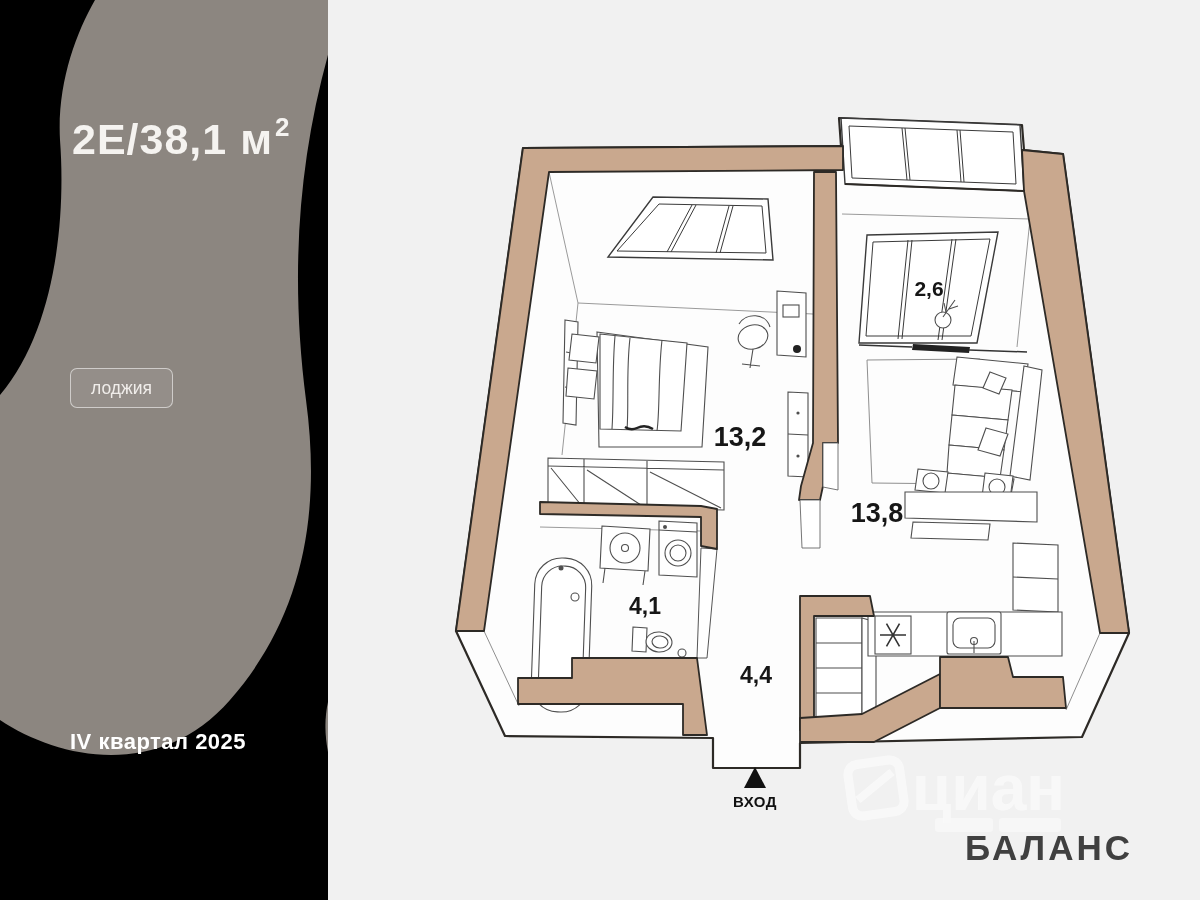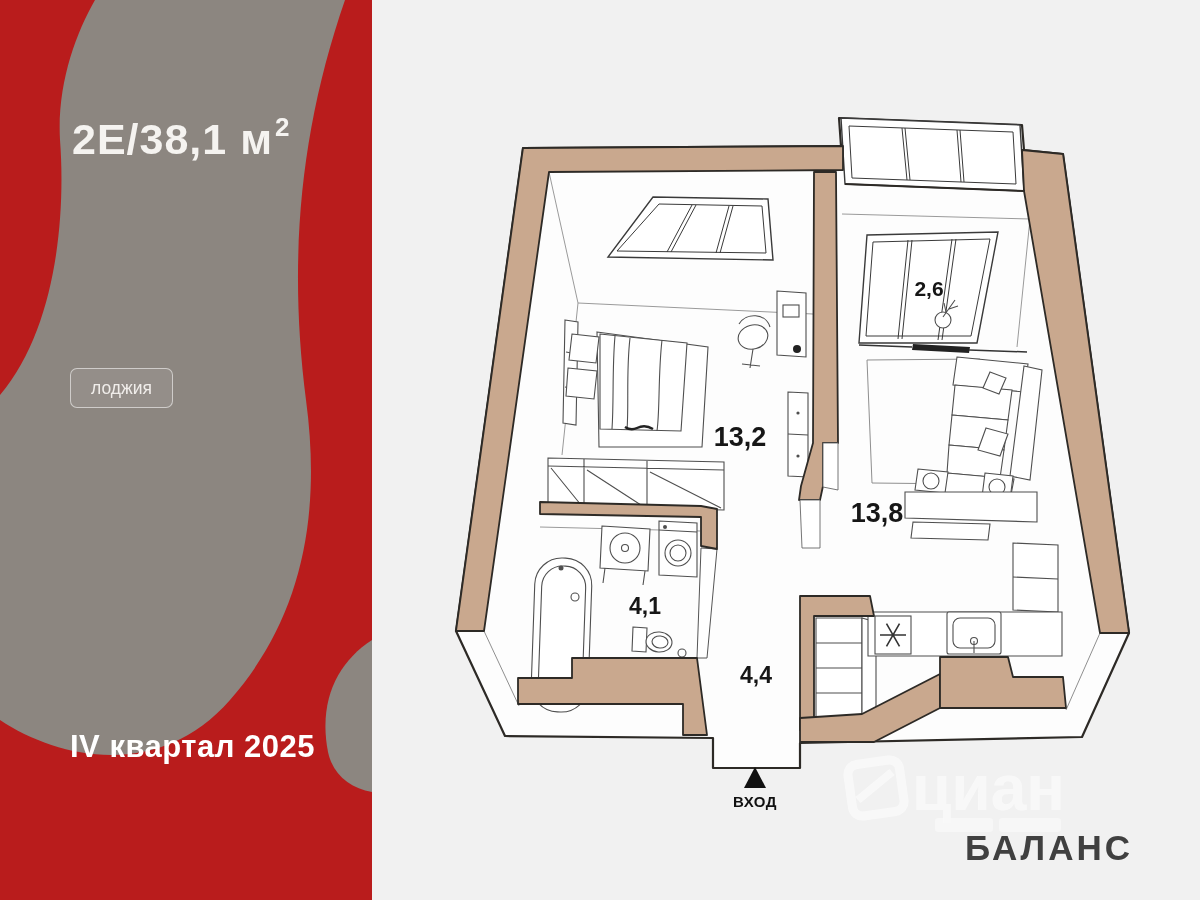--- a/index.html
+++ b/index.html
@@ -1,30 +1,30 @@
 <!DOCTYPE html>
 <html><head>
 <meta charset="utf-8">
 <style>
   html,body{margin:0;padding:0;background:#e8e8e8;}
   .stage{position:relative;width:1200px;height:900px;overflow:hidden;
          background:#F1F1F1;font-family:"Liberation Sans","DejaVu Sans",sans-serif;}
   
-  .panel{position:absolute;left:0;top:0;width:372px;height:900px;background:#b91c1c;overflow:hidden;}
+  .panel{position:absolute;left:0;top:0;width:328px;height:900px;background:#000000;overflow:hidden;}
   .panel .swirl{position:absolute;left:0;top:0;width:372px;height:900px;display:block;}
   .panel-title{position:absolute;left:72px;top:112px;color:#F5F3F0;font-size:43px;font-weight:700;
                letter-spacing:1px;white-space:nowrap;}
   .panel-title sup{font-size:26px;font-weight:700;vertical-align:18px;margin-left:2px;}
   .tags{position:absolute;left:70px;top:368px;display:flex;flex-direction:column;align-items:flex-start;}
   .tag{border:1.5px solid rgba(255,255,255,.55);background:rgba(255,255,255,.07);color:#F0EDEA;
        font-size:17.5px;line-height:1.15;padding:9px 20px;border-radius:7px;margin-bottom:11px;
        white-space:nowrap;}
   .deadline{position:absolute;left:70px;top:722px;}
   .deadline-label{color:#D3D0CD;font-size:27px;font-weight:400;letter-spacing:.5px;}
-  .deadline-value{color:#FFFFFF;font-size:31px;font-weight:800;letter-spacing:.5px;margin-top:7px;}
+  .deadline-value{color:#FFFFFF;font-size:22px;font-weight:800;letter-spacing:.5px;margin-top:7px;}
   
   .plan-svg{position:absolute;left:0;top:0;width:1200px;height:900px;display:block;}
   .room-label{font-weight:700;fill:#161616;}
   .furn{stroke:#4f4f4f;stroke-width:1.1;fill:#ffffff;}
   .furn-line{stroke:#4f4f4f;stroke-width:1.1;fill:none;}
   .soft{stroke:#8f8f8f;stroke-width:1;fill:none;}
   .win{fill:#ffffff;stroke:#3a3a3a;stroke-width:1.4;}
   .win-line{stroke:#3a3a3a;stroke-width:1;fill:none;}
 </style>
 </head>

